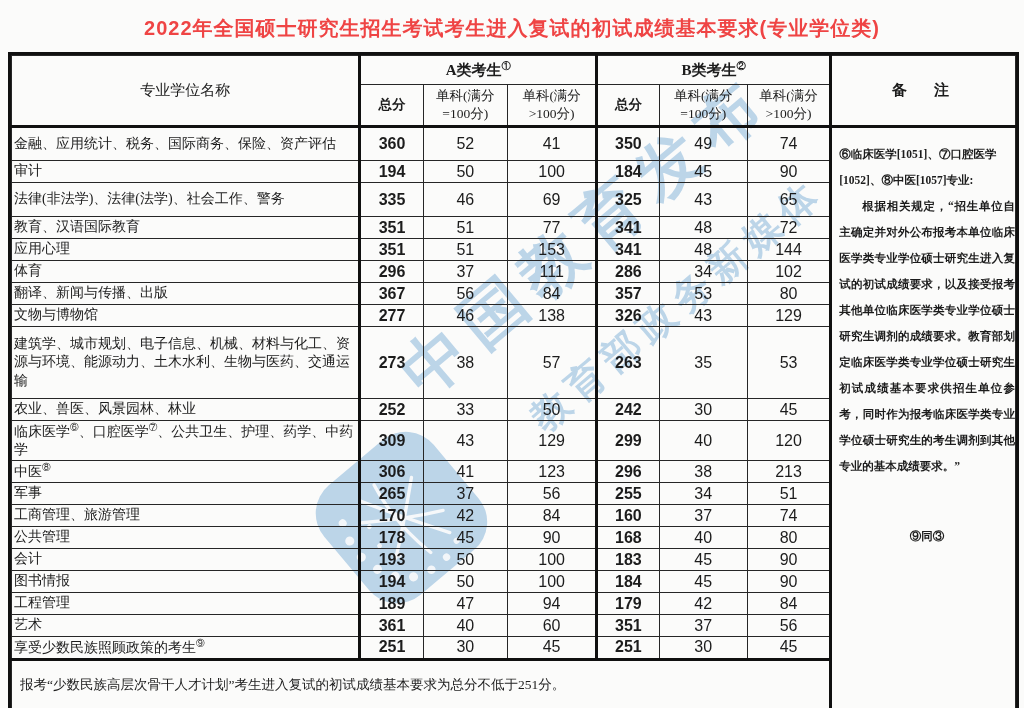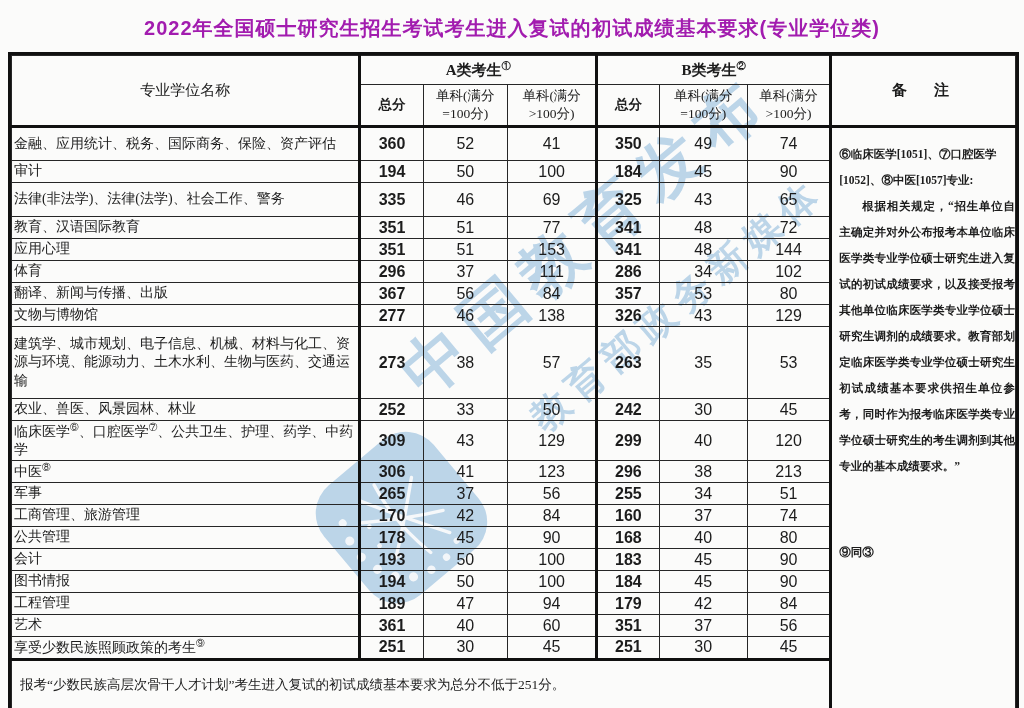--- a/index.html
+++ b/index.html
@@ -4,21 +4,21 @@
 <style>
   html,body { margin:0; padding:0; }
   body {
     width:1024px; height:708px; overflow:hidden; position:relative;
     background:#fbfbfa; color:#1c1c1c;
     font-family:"Liberation Serif", serif;
   }
   .page-title {
     text-align:center; margin:15px 0 0 0;
     font-family:"Liberation Sans", sans-serif;
-    font-weight:700; font-size:20px; letter-spacing:1px; color:#a21caf;
+    font-weight:700; font-size:20px; letter-spacing:1px; color:#ef4444;
   }
   
   .watermark {
     position:absolute; left:225px; top:130px; width:720px; height:360px;
     transform:rotate(-40deg); opacity:0.5; pointer-events:none; z-index:0;
     color:#7fb0d8;
   }
   .wm-line1 {
     position:absolute; left:180px; top:80px;
     font-family:"Liberation Sans", sans-serif; font-weight:700;
@@ -53,21 +53,21 @@
   tr.footer td {
     border-top:3px solid #101010; height:48px;
     font-size:13.5px; padding:0 4px 0 8px; vertical-align:middle;
   }
   td.remark-cell {
     vertical-align:top; padding:13px 0 0 7px;
     font-size:11.5px; line-height:26px;
   }
   .remark-cell p { margin:0; }
   .remark-cell .p2 { text-indent:2em; text-align:justify; }
-  .remark-cell .p3 { margin-top:60px; }
+  .remark-cell .p3 { margin-top:44px;text-align:center; }
 </style>
 </head>
 <body>
 
 <div class="page-title">2022年全国硕士研究生招生考试考生进入复试的初试成绩基本要求(专业学位类)</div>
 
 <div class="watermark">
   <span class="wm-logo">
     <svg viewBox="0 0 100 100" width="152" height="152" aria-hidden="true">
       <rect x="3" y="3" width="94" height="94" rx="24" fill="currentColor"></rect>

